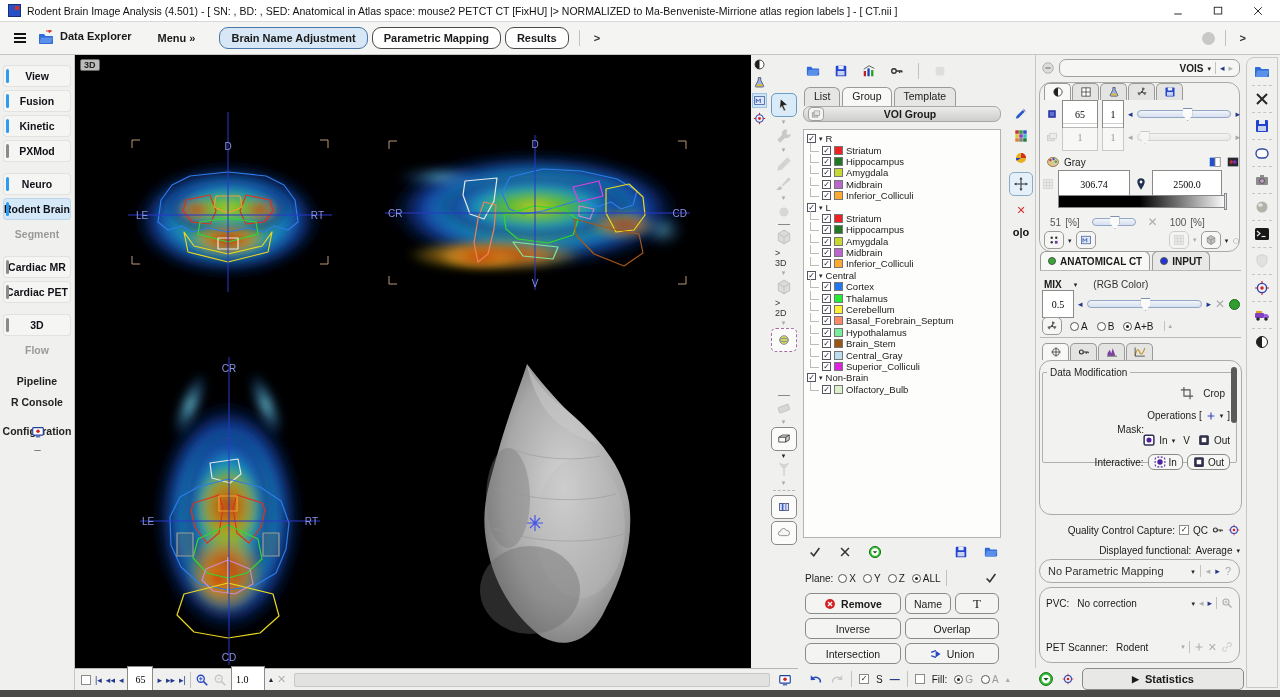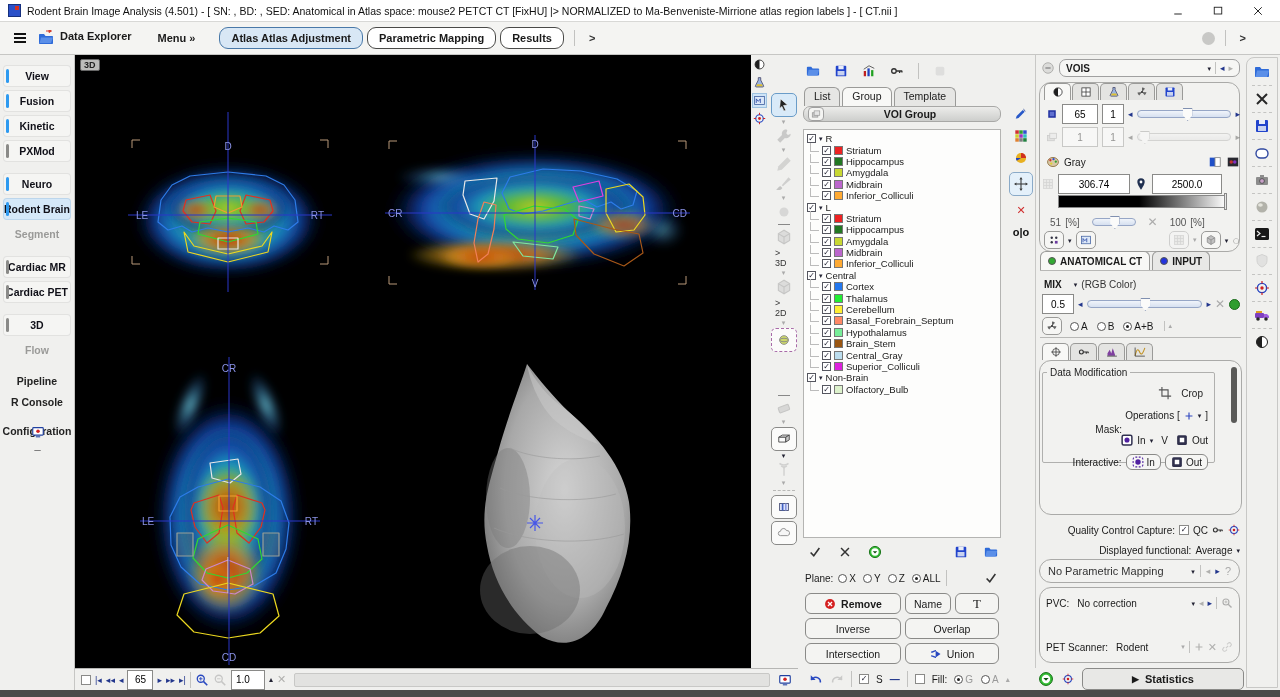--- a/index.html
+++ b/index.html
@@ -43,21 +43,21 @@
 .side-item.plain{background:none;box-shadow:none;font-weight:bold;color:#222;height:16px}
 .sbfoot{position:absolute;left:0;top:425px;width:75px;text-align:center}
 
 .viewer{position:absolute;left:75px;top:55px;width:676px;height:613px;background:#000;overflow:hidden}
 .view{position:absolute}
 .v3dtag{position:absolute;left:5px;top:4px;background:#bcbcba;border:1px solid #666;font-size:9px;font-weight:bold;padding:0 3px;color:#222;border-radius:2px}
 .vlabel{fill:#8a92e6;font-size:10px;font-family:"Liberation Sans",sans-serif}
 
 .vnav{position:absolute;left:75px;top:668px;width:723px;height:22px;background:#f0f0ee;border-top:1px solid #b6b6b4;display:flex;align-items:center;gap:4px;padding:0 6px}
 .cbox{width:10px;height:10px;border:1px solid #8a8a88;background:#fff;display:inline-flex;align-items:center;justify-content:center;font-size:8px;line-height:8px;color:#223;flex:0 0 auto}
-.field{background:#fff;border:1px solid #8a8a88;height:20px;font-size:10px;text-align:center;font-family:Liberation Sans, sans-serif;padding:0}
+.field{background:#fff;border:1px solid #8a8a88;height:28px;font-size:10px;text-align:center;font-family:Liberation Serif, serif;padding:0}
 .vtrough{flex:1;height:14px;background:#e2e2e0;border:1px solid #c8c8c6;border-radius:2px;margin:0 4px}
 
 .left-rail{position:absolute;left:751px;top:58px;width:16px;display:flex;flex-direction:column;gap:5px;align-items:center}
 .left-rail .ric{width:13px;height:13px}
 .left-rail .ric.active{background:#cfe4f6;outline:1px solid #9ec2e0}
 .tool-rail{position:absolute;left:767px;top:92px;width:33px;display:flex;flex-direction:column;align-items:center}
 .trbtn{width:26px;height:24px;border:1px solid #8a8a88;border-radius:5px;background:#fbfbfa;display:flex;align-items:center;justify-content:center;margin:1px 0}
 .trbtn.sel{background:#d9eaf8;border-color:#6a9cc8}
 .trbtn.dashed{border-style:dashed;border-color:#a86aa8}
 .tric{width:18px;height:18px;margin:1px 0}
@@ -100,21 +100,21 @@
 .rtabs{display:flex;gap:1px;position:absolute}
 .rtab{width:27px;height:17px;border:1px solid #9a9a98;border-bottom:none;border-radius:5px 5px 0 0;background:#e4e4e2;display:flex;align-items:center;justify-content:center}
 .rtab.active{background:#f8f8f6}
 .slider{position:relative;height:8px;border:1px solid #96a6c6;background:linear-gradient(#f0f4fa,#d6e0f0);border-radius:4px}
 .thumb{position:absolute;top:-3px;width:11px;height:13px;background:#fbfbfa;border:1px solid #8090b0;clip-path:polygon(8% 0,92% 0,92% 55%,50% 100%,8% 55%);}
 .grad{position:absolute;height:13px;background:linear-gradient(to right,#000 0%,#000 48%,#fff 100%);border:1px solid #888}
 .gradhandle{position:absolute;width:3px;height:17px;background:#e8e8e8;border:1px solid #888;top:-3px}
 .ltab{height:19px;border:1px solid #9a9a98;border-bottom:none;border-radius:6px 6px 0 0;background:#e8e8e6;display:flex;align-items:center;gap:4px;padding:0 7px;font-size:10px;font-weight:bold}
 .ltab.active{background:#f8f8f6}
 .dot{width:8px;height:8px;border-radius:50%;display:inline-block;border:1px solid #555}
-fieldset{border:1px solid #b0b0ae;border-radius:2px;position:absolute;left:6px;right:30px}
+fieldset{border:1px solid #b0b0ae;border-radius:2px;position:absolute;left:6px;right:8px}
 legend{font-size:10px;padding:0 3px;margin-left:4px;color:#222}
 .fsrow{position:absolute;right:6px;display:flex;align-items:center;gap:4px;font-size:10px}
 .mbtn{border:1px solid #8a8a88;border-radius:6px;background:#f6f6f4;display:inline-flex;align-items:center;gap:3px;padding:1px 5px;font-size:10px}
 .smbtn{width:20px;height:18px;border:1px solid #9a9a98;border-radius:5px;background:#f6f6f4;display:inline-flex;align-items:center;justify-content:center}
 .scrollv{position:absolute;width:6px;border-radius:3px;background:#5a5a58}
 .stats-row{position:absolute;left:1038px;top:667px;width:206px;height:24px;display:flex;align-items:center;gap:8px}
 .statsbtn{flex:1;height:22px;border:1px solid #8a8a88;border-radius:5px;background:#e8e8e6;display:flex;align-items:center;justify-content:center;gap:6px;font-weight:bold}
 .bottom-edge{position:absolute;left:0;bottom:0;width:100%;height:7px;background:#4a4a48}
 .bold{font-weight:bold}
 .serifT{font-family:"Liberation Serif",serif;font-size:13px}
@@ -158,21 +158,21 @@
           <svg viewBox="0 0 16 16">
             <path d="M1 5c0-.6.4-1 1-1h4l1.5 2H14c.6 0 1 .4 1 1v6c0 .6-.4 1-1 1H2c-.6 0-1-.4-1-1z" fill="#2f6bd8"></path>
             <path d="M3 7.5h12l-2 5.5H1.6z" fill="#5b8fe8"></path>
             <path d="M8 1h5M11 0l2.5 1L11 2.5z" stroke="#d43a2a" fill="#d43a2a"></path>
           </svg>
         </span>
       <span>Data Explorer</span>
     </span>
     <span class="menulbl">Menu »</span>
     <span class="tabs">
-        <div class="tab active">Atlas Atlas Adjustment</div>
+        <div class="tab active">Brain Name Adjustment</div>
         <div class="tab">Parametric Mapping</div>
         <div class="tab">Results</div>
       </span>
     <span class="sep"></span>
     <span class="ovf">&gt;</span>
     <span class="tright">
       <span class="graydot"></span>
       <span class="sep"></span>
       <span class="ovf">&gt;</span>
     </span>
@@ -897,21 +897,21 @@
 
   <div class="right-panel">
     <div class="rrow" style="top:4px">
       <span class="ic">
           <svg viewBox="0 0 16 16">
             <circle cx="8" cy="8" r="6" fill="#dcdcda" stroke="#a8a8a6"></circle>
             <path d="M5 8h6" stroke="#808080" stroke-width="1.4"></path>
           </svg>
         </span>
       <span class="combo">
-        <span style="flex:1;text-align:left;font-weight:bold">VOIS</span>
+        <span style="flex:1;text-align:right;font-weight:bold">VOIS</span>
         <span class="caret">▾</span>
           <span class="sep" style="height:12px"></span>
         <span class="navyar">◂</span>
         <span class="grayar">▸</span>
       </span>
     </div>
     <div class="rbox" style="left:3px;right:5px;top:27px;height:170px"></div>
     <div class="rtabs" style="left:8px;top:28px">
       <span class="rtab active">
           <span class="ic ic12">
@@ -1090,21 +1090,21 @@
         </span>
         <span class="ltab">
           <span class="dot" style="background: rgb(34, 51, 221);"></span>
           <span>INPUT</span>
         </span>
       </div>
     <div style="position:absolute;left:4px;top:215px;right:4px;border-top:1px solid #b8b8b6"></div>
     <div class="rrow" style="top:220px;left:8px">
       <span class="bold">MIX</span>
       <span class="caret" style="margin-left:8px">▾</span>
-      <span style="margin-left:0;color:#333">(RGB Color)</span>
+      <span style="margin-left:12px;color:#333">(RGB Color)</span>
     </div>
     <div class="rrow" style="top:240px;left:6px">
       <input class="field" style="width: 32px;" value="0.5">
       <span class="navyar">◂</span>
       <span class="slider" style="flex:1">
           <span class="thumb" style="left:46%"></span>
         </span>
       <span class="navyar">▸</span>
       <span style="color:#aaa;font-size:12px">✕</span>
       <span style="width:11px;height:11px;border-radius:50%;background:#2f9e2f;border:1px solid #1a6a1a"></span>

